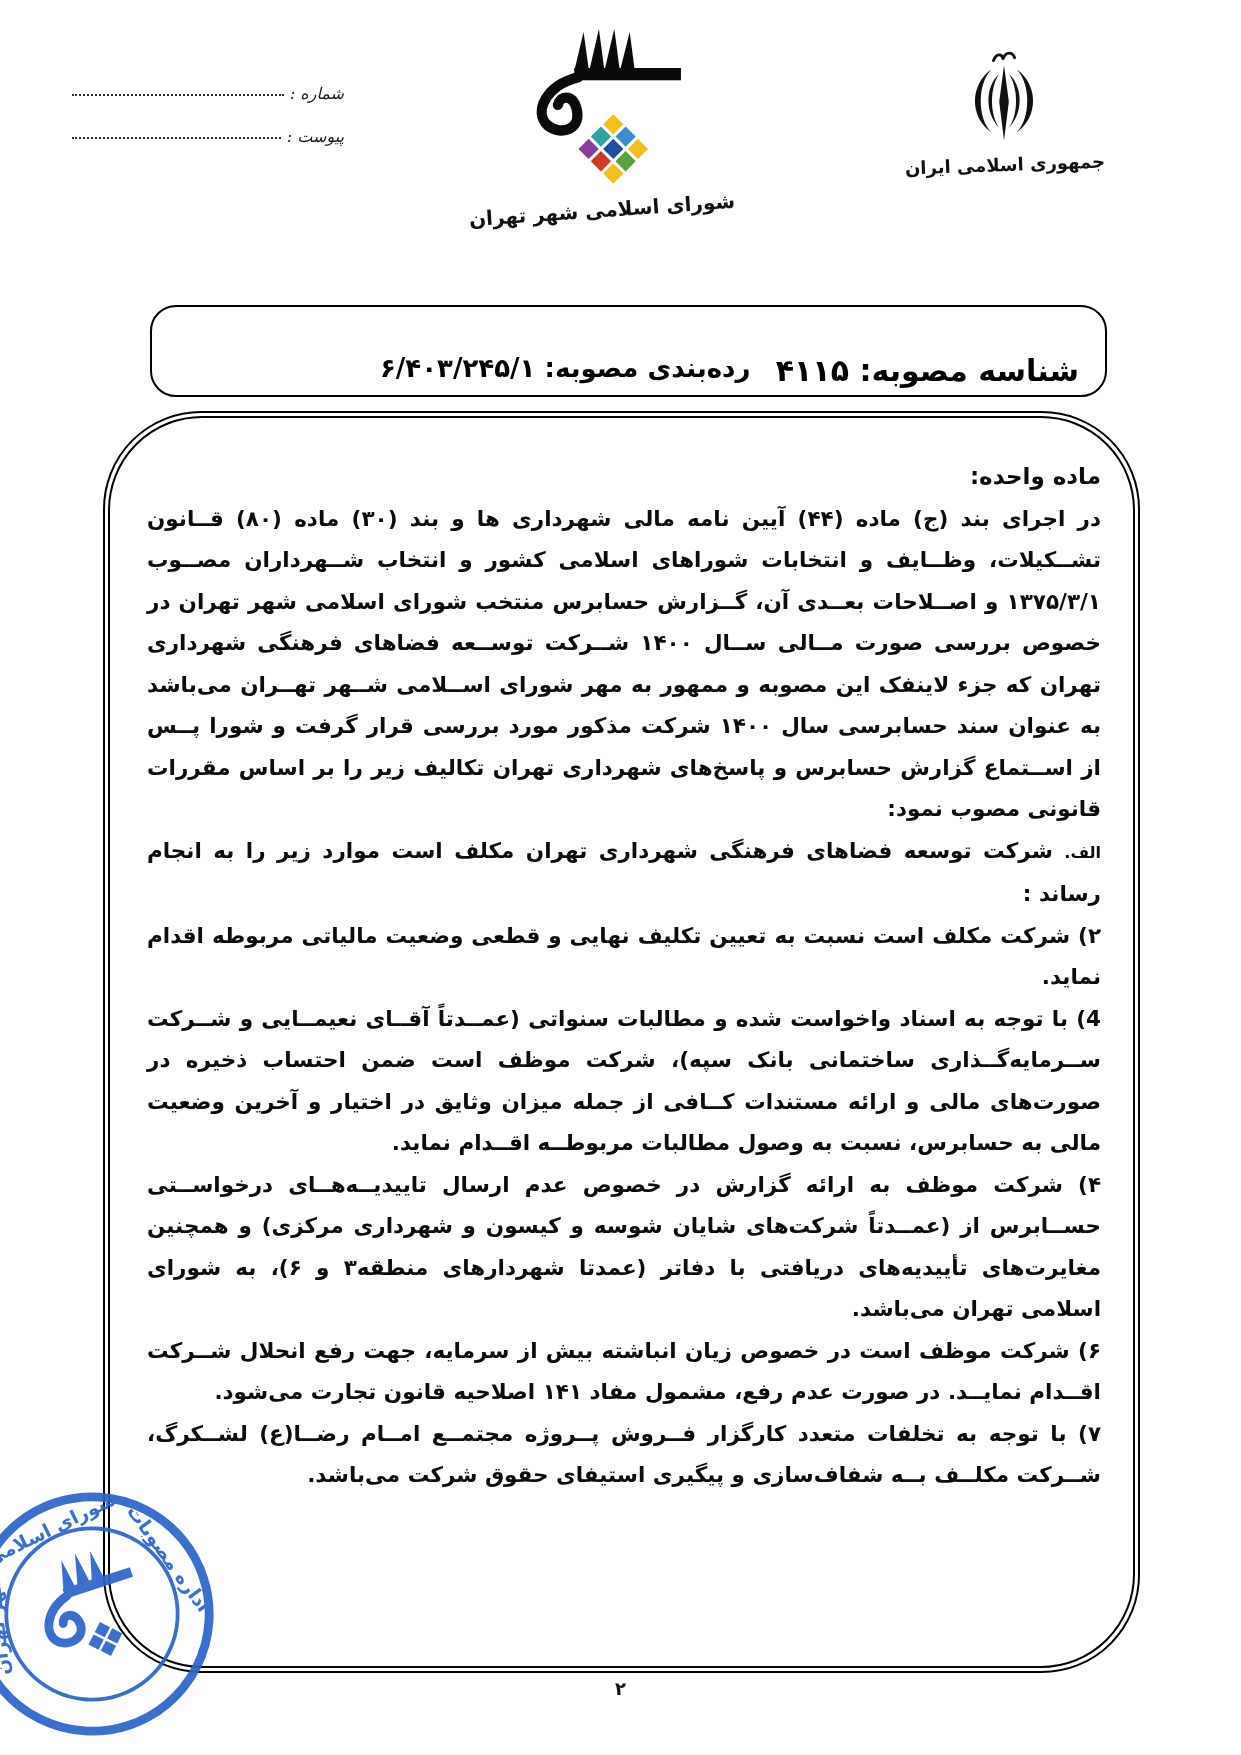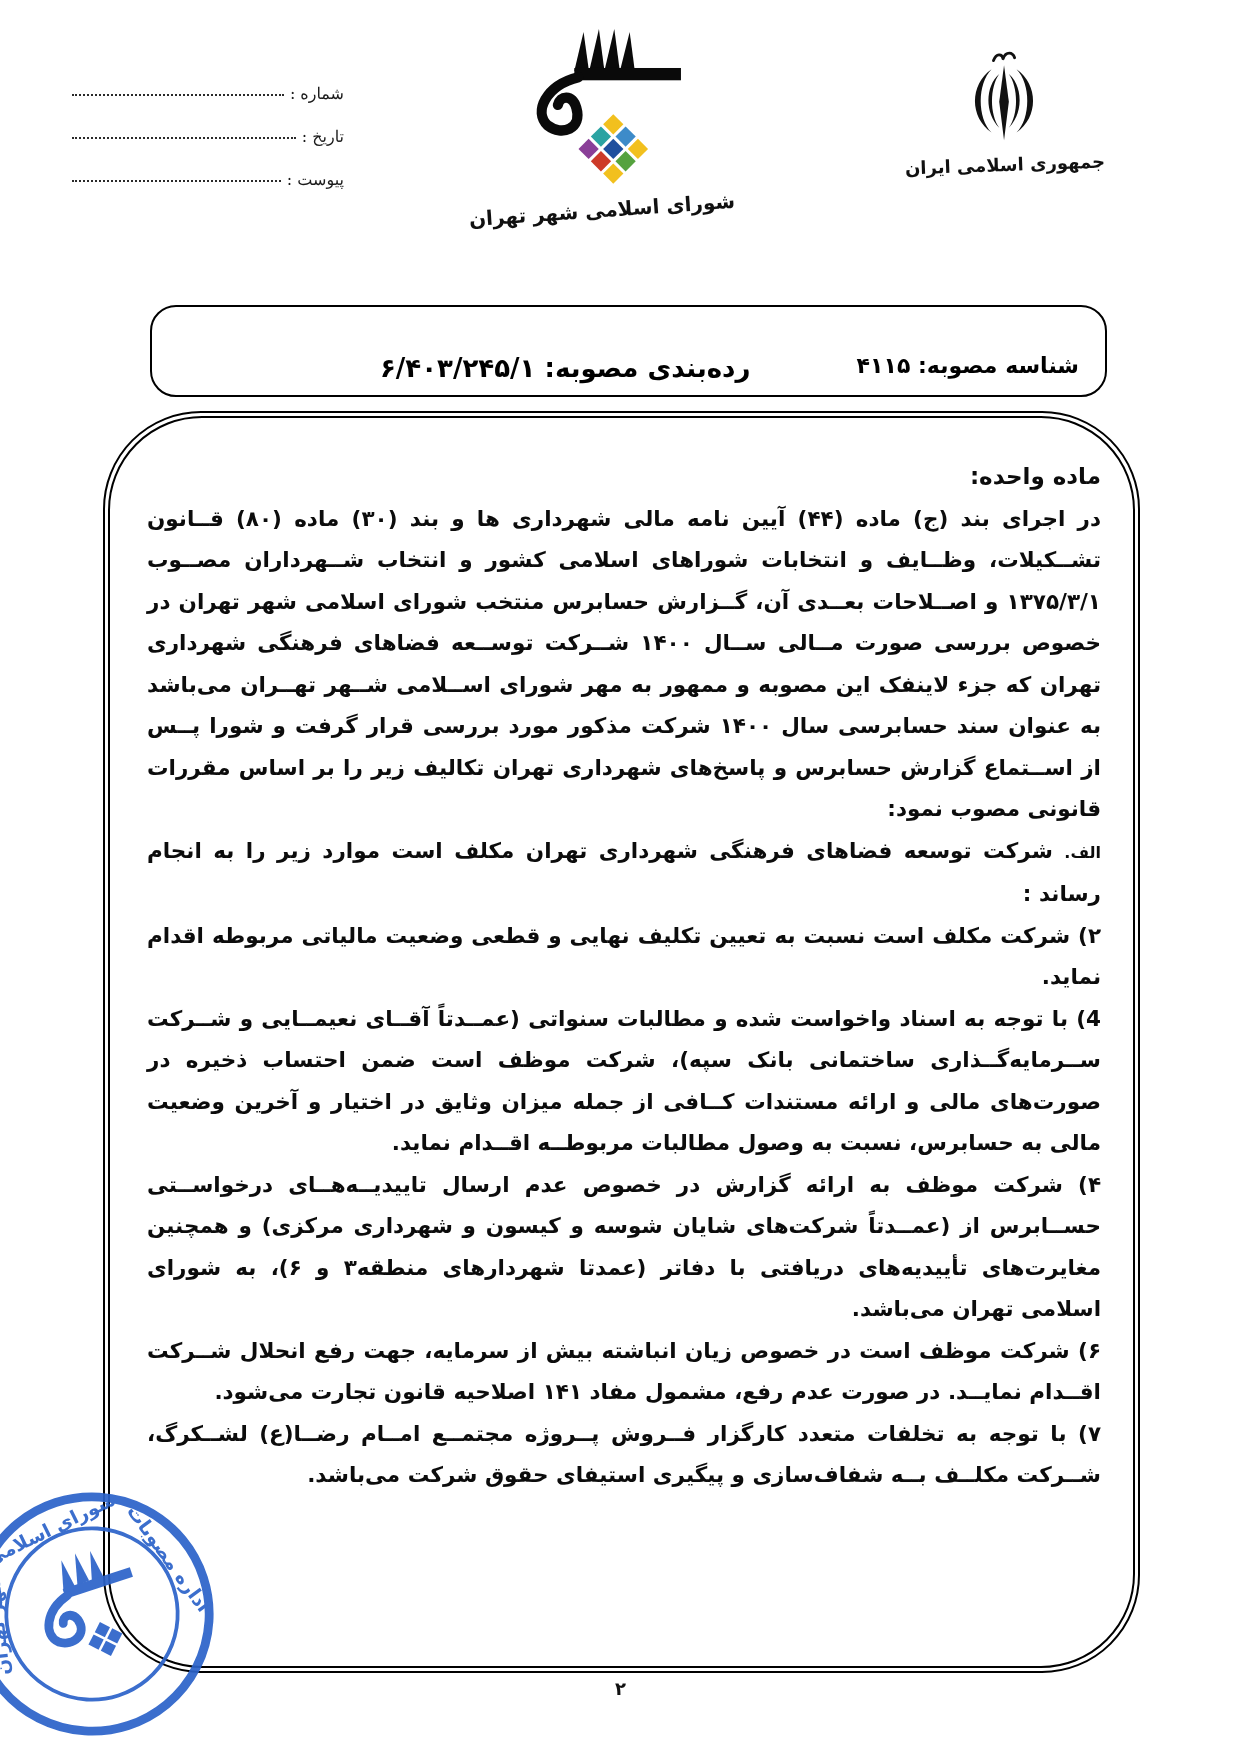--- a/index.html
+++ b/index.html
@@ -6,37 +6,37 @@
     margin:0;padding:0;background:#ffffff;
     width:1241px;height:1755px;overflow:hidden;
     font-family:"DejaVu Sans",sans-serif;
   }
   .page{position:relative;width:1241px;height:1755px;background:#fff;direction:rtl;}
 
   
   .fields{position:absolute;left:72px;top:60px;width:272px;direction:rtl;}
   .field-row{display:flex;align-items:flex-end;height:43px;}
   .field-label{font-size:16px;color:#1a1a1a;white-space:nowrap;padding-left:6px;
-               font-family:"DejaVu Serif",serif;}
+               font-family:"DejaVu Serif",serif;font-style:italic;}
   .field-dots{flex:1;border-bottom:2px dotted #2a2a2a;margin-bottom:7px;}
 
   
   .council-logo{position:absolute;left:468px;top:28px;width:268px;text-align:center;}
   .council-caption{margin-top:4px;font-size:20px;font-weight:bold;color:#111;
                    transform:rotate(-4deg);font-family:"DejaVu Sans",sans-serif;}
 
   
   .emblem{position:absolute;left:900px;top:48px;width:210px;text-align:center;}
   .emblem-caption{margin-top:2px;font-size:18px;font-weight:bold;color:#111;
                   transform:rotate(-2deg);font-family:"DejaVu Sans",sans-serif;}
 
   
   .header-bar{position:absolute;left:150px;top:305px;width:953px;height:88px;
               border:2.5px solid #000;border-radius:26px;background:#fff;}
-  .hb-id{position:absolute;right:26px;top:46px;font-size:22px;font-weight:bold;color:#000;white-space:nowrap;margin-left:28px;}
+  .hb-id{position:absolute;right:26px;top:46px;font-size:30px;font-weight:bold;color:#000;white-space:nowrap;margin-left:28px;}
   .hb-class{position:absolute;left:228px;top:46px;font-size:26px;font-weight:bold;color:#000;white-space:nowrap;direction:rtl;}
 
   
   .main-box{position:absolute;left:103px;top:411px;width:1033px;height:1258px;
             border:2px solid #000;border-radius:98px;background:#fff;}
   .main-inner{position:absolute;top:3px;left:3px;right:3px;bottom:3px;
               border:2px solid #000;border-radius:94px;
               padding:38px 32px 0 37px;box-sizing:border-box;overflow:hidden;}
   .doc-text{direction:rtl;text-align:justify;color:#0c0c0c;
             font-size:21.5px;font-weight:bold;line-height:41.5px;}
@@ -54,24 +54,20 @@
   .stamp text{font-family:"DejaVu Sans",sans-serif;font-weight:bold;}
 </style>
 </head>
 <body>
 
 <div class="page">
 
   <div class="fields">
     <div class="field-row">
       <span class="field-label">شماره :</span>
-      <span class="field-dots"></span>
-    </div>
-    <div class="field-row">
-      <span class="field-label">تاریخ :</span>
       <span class="field-dots"></span>
     </div>
     <div class="field-row">
       <span class="field-label">پیوست :</span>
       <span class="field-dots"></span>
     </div>
   </div>
 
   <div class="council-logo">
     <svg width="178" height="162" viewBox="0 0 170 158">

